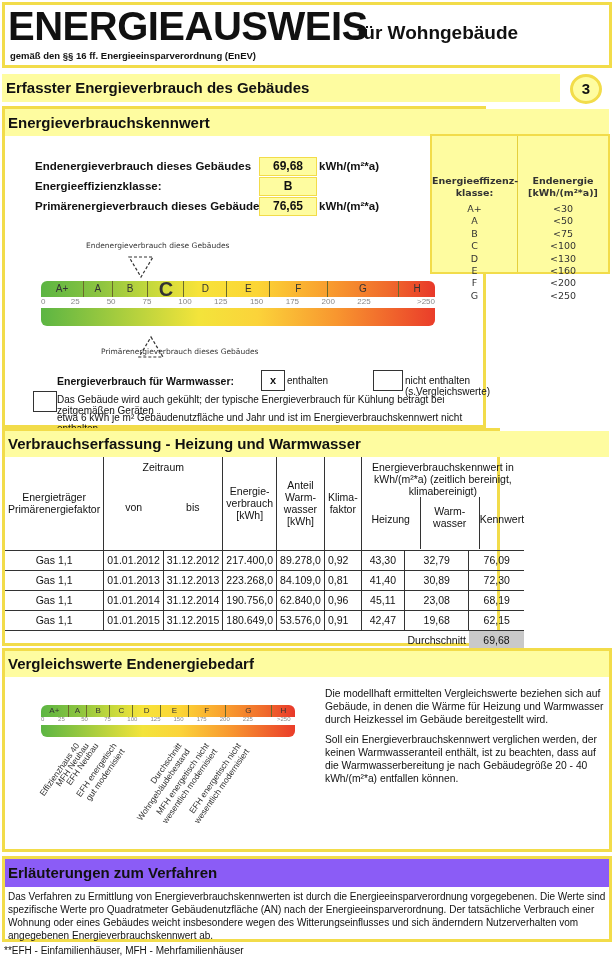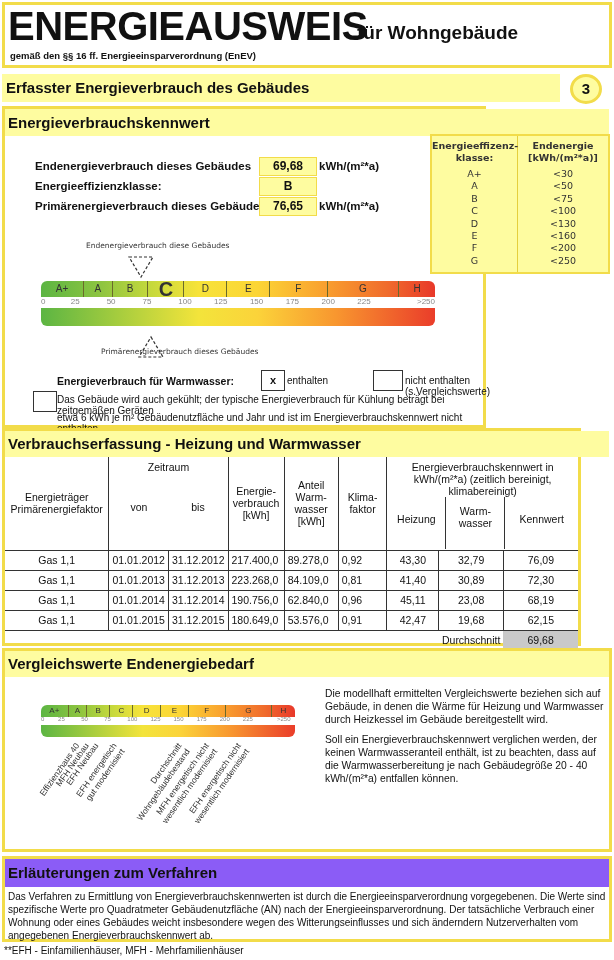--- a/index.html
+++ b/index.html
@@ -19,32 +19,32 @@
   #sec2-head { left: 0; top: 0; width: 604px; height: 27px; background: #fefca0; }
   #sec2-head span { position:absolute; left: 3px; top: 5px; font-size: 15px; font-weight: bold; }
   .kv-label { font-size: 11.5px; font-weight: bold; }
   .kv-val { width: 58px; height: 19px; background: #fefca0; border: 1px solid #f2dc4a; text-align:center; font-size: 12px; font-weight: bold; line-height: 17px; }
   .kv-unit { font-size: 11.5px; font-weight: bold; }
   
   #class-table { left: 430px; top: 134px; width: 180px; height: 140px; background:#fefca0; border: 2px solid #f2dc4a; font-size: 9.5px; color: #333; font-family: "DejaVu Sans", sans-serif; }
   #class-table .col { position:absolute; top: 0; height: 100%; text-align: center; }
   #class-table .c1 { left: 0; width: 86px; border-right: 1px solid #e5cf3d; }
   #class-table .c2 { left: 86px; width: 90px; }
-  #class-table .hd { font-weight: bold; padding-top: 4px; line-height: 12px; height: 32px; }
+  #class-table .hd { font-weight: bold; padding-top: 4px; line-height: 12px; height: 32px; margin-top: 35px; }
   #class-table .rw { line-height: 12.4px; }
   
   .scale-label { font-size: 7.5px; color: #333; font-family: "DejaVu Sans", sans-serif; }
   .bar-top { height: 16px; border-radius: 6px 6px 0 0; background: linear-gradient(to right, #5cb543 0%, #8dc440 15%, #c6d93c 28%, #f7e33a 40%, #fcd535 55%, #f9a02f 72%, #f06b2c 88%, #e8382a 100%); }
   .bar-bot { height: 18px; border-radius: 0 0 6px 6px; background: linear-gradient(to right, #5cb543 0%, #a7cd3e 20%, #f3e43b 40%, #fbd33a 55%, #f8962f 75%, #ea3d2a 100%); }
   .bar-seg { position:absolute; top:0; height:16px; border-right: 1px solid #6a6a2a; text-align:center; font-size: 10px; line-height: 16px; color:#333; }
   .tick { position:absolute; font-size: 8px; color:#888; }
   .cb { width: 24px; height: 21px; border: 1px solid #333; background:#fff; text-align:center; font-size: 11px; font-weight:bold; line-height: 19px; }
   .small { font-size: 10px; }
   
-  #sec3 { left: 2px; top: 428px; width: 579px; height: 218px; border: 3px solid #f2dc4a; background:#fff;padding-left:48px; }
+  #sec3 { left: 2px; top: 428px; width: 498px; height: 218px; border: 3px solid #f2dc4a; background:#fff;padding-left:48px; }
   #sec3-head { left: 0; top: 0; width: 604px; height: 26px; background:#fefca0; }
   #sec3-head span { position:absolute; left: 3px; top: 4px; font-size: 15px; font-weight: bold; }
   table.cons { position:absolute; left: 0; top: 26px; border-collapse: collapse; font-size: 10.5px; }
   table.cons td { border: 1px solid #333; height: 20px; padding: 0 3px; }
   table.cons .hd td { border-top: none; }
   .num { text-align: left; }
   .ctr { text-align: center; }
   
   #sec4 { left: 2px; top: 648px; width: 610px; height: 204px; border: 3px solid #f2dc4a; background:#fff; }
   #sec4-head { left: 0; top: 0; width: 604px; height: 26px; background:#fefca0; }

